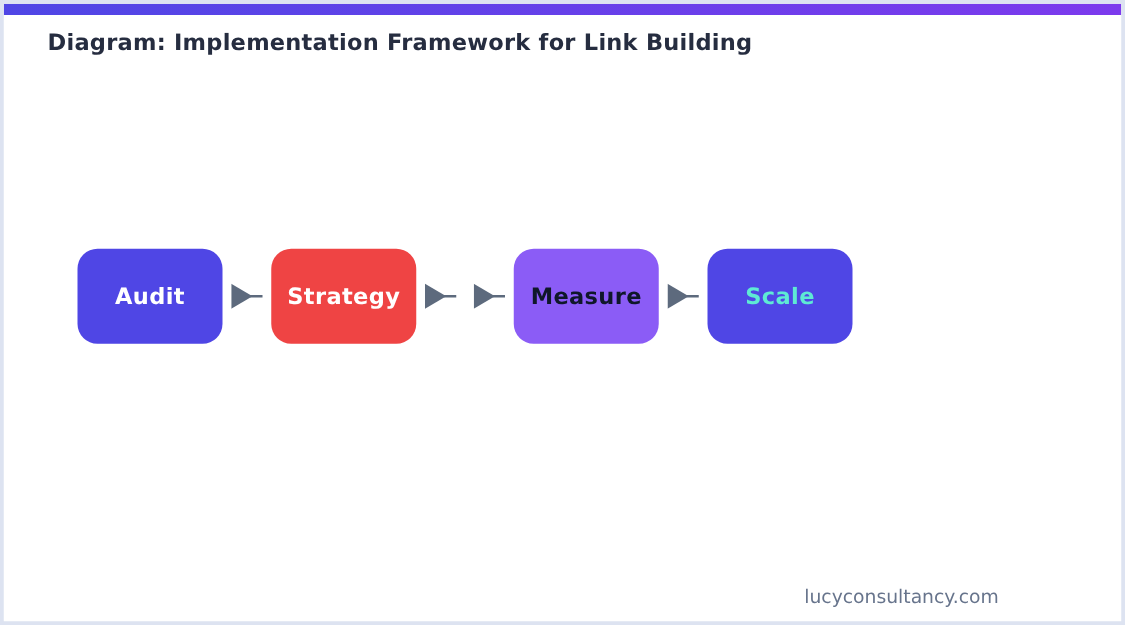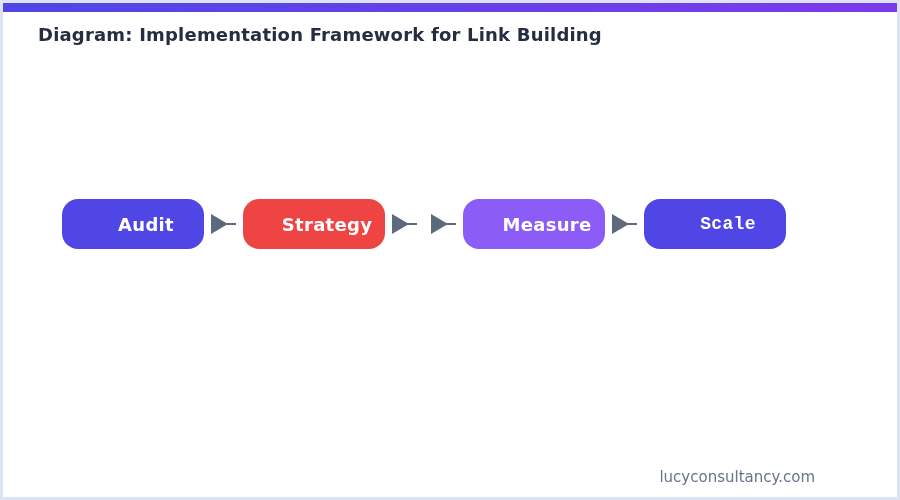--- a/index.html
+++ b/index.html
@@ -30,42 +30,41 @@
   }
   .flow-row {
     position: absolute;
     left: 59px;
     top: 196px;
     display: flex;
     align-items: center;
   }
   .step-box {
     width: 116px;
-    height: 50px;
+    height: 76px;
     border-radius: 16px;
     display: flex;
     align-items: center;
     justify-content: center;
     color: #ffffff;
     font-size: 18px;
     font-weight: bold;
     letter-spacing: 0.3px;
-    padding-left: 26px;
   }
   .arrow-cell {
     width: 39px;
     display: flex;
     align-items: center;
     justify-content: center;
     color: #5d6a7d;
   }
   .arrow-cell svg { display: block; }
   .footer-text {
     position: absolute;
-    right: 82px;
+    right: 98px;
     bottom: 11px;
     font-size: 15px;
     color: #67748c;
   }
 </style>
 </head>
 <body>
 
 <div id="canvas" style="border-color: rgb(221, 227, 241);">
 
@@ -98,32 +97,32 @@
     </div>
 
 
     <div class="arrow-cell" style="color: rgb(93, 106, 125);">
       <svg width="26" height="22" viewBox="0 0 26 22" aria-hidden="true">
         <polygon points="0,1 0,21 17,11" fill="currentColor"></polygon>
         <rect x="15" y="10" width="10" height="2" fill="currentColor"></rect>
       </svg>
     </div>
 
-    <div class="step-box" style="background: rgb(139, 92, 246); color: #ffffff;">
+    <div class="step-box" style="background: rgb(139, 92, 246); color: #0f172a;">
       <span>Measure</span>
     </div>
 
     <div class="arrow-cell" style="color: rgb(93, 106, 125);">
       <svg width="26" height="22" viewBox="0 0 26 22" aria-hidden="true">
         <polygon points="0,1 0,21 17,11" fill="currentColor"></polygon>
         <rect x="15" y="10" width="10" height="2" fill="currentColor"></rect>
       </svg>
     </div>
 
-    <div class="step-box" style="background: rgb(79, 70, 229); color: #ffffff; font-family: Liberation Mono, monospace;">
+    <div class="step-box" style="background: rgb(79, 70, 229); color: #5eead4;">
       <span>Scale</span>
     </div>
 
   </div>
 
   <div class="footer-text" style="color: rgb(103, 116, 140);">lucyconsultancy.com</div>
 
 </div>
 
 </body></html>

